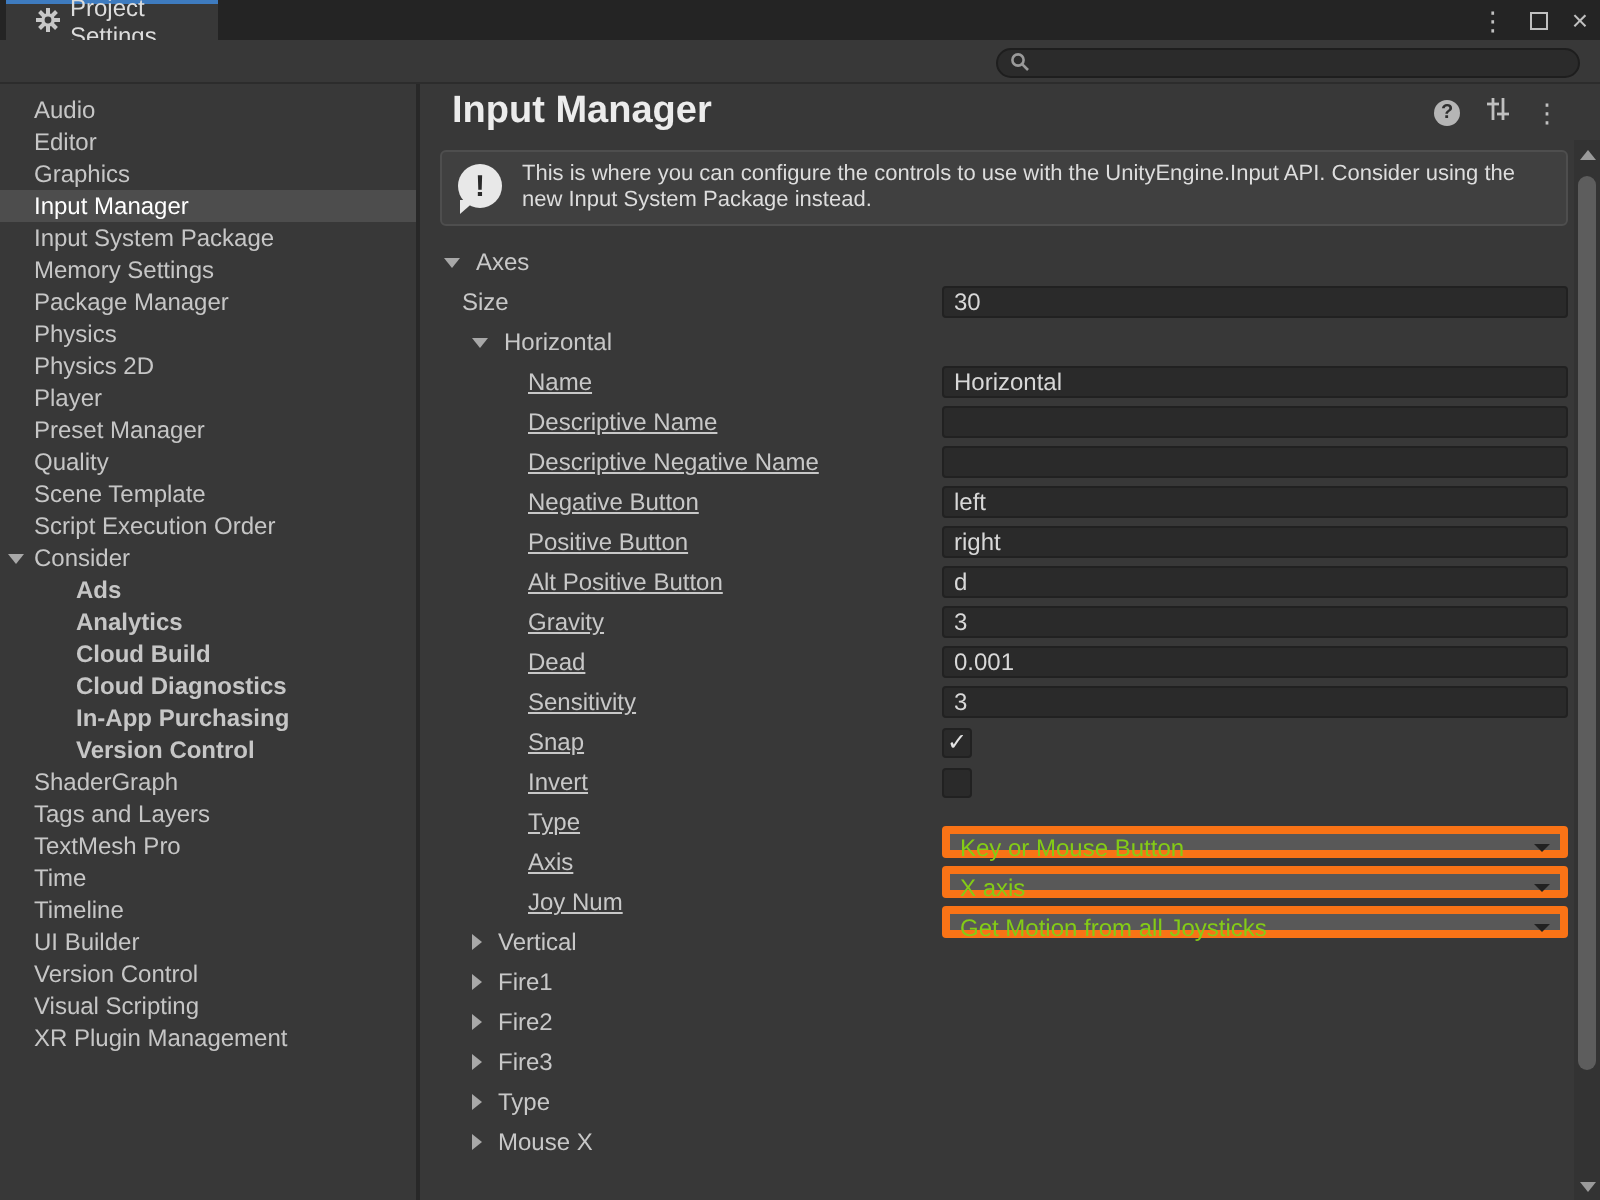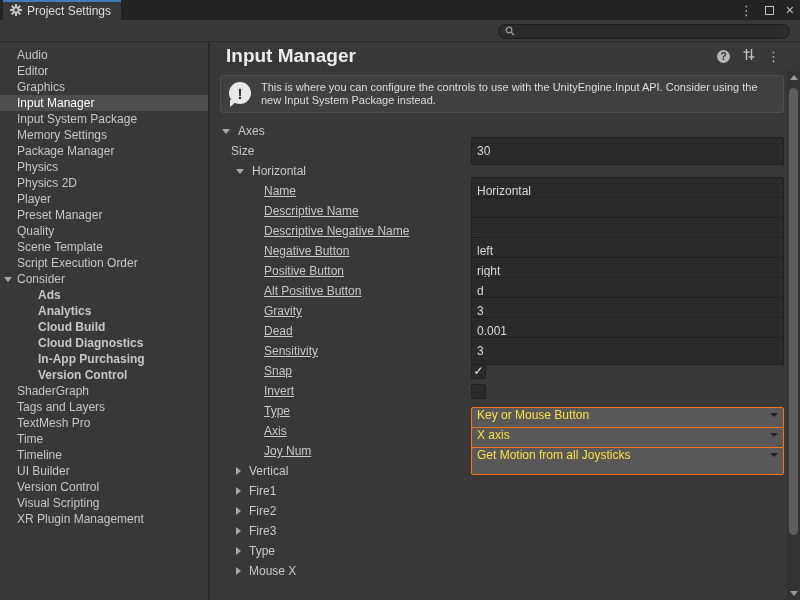--- a/index.html
+++ b/index.html
@@ -1,21 +1,21 @@
 <!DOCTYPE html>
 <html><head>
 <meta charset="utf-8">
 <style>
   * { box-sizing: border-box; margin: 0; padding: 0; }
   html,body { width:800px; height:600px; overflow:hidden; }
   body { font-family:"Liberation Sans", sans-serif; background:#383838; color:#c8c8c8; font-size:12px; position:relative; }
 
   
   .titlebar { height:20px; background:#242424; position:relative; display:flex; align-items:stretch; }
-  .tab { margin-left:3px; width:118px; background:#383838; border-top:2px solid #3e7bbf; display:flex; align-items:center; gap:5px; padding-left:7px; color:#dcdcdc; cursor:default; }
+  .tab { margin-left:3px; width:106px; background:#383838; border-top:2px solid #3e7bbf; display:flex; align-items:center; gap:5px; padding-left:15px; color:#dcdcdc; cursor:default; }
   .win-controls { position:absolute; right:6px; top:0; height:20px; display:flex; align-items:center; gap:12px; color:#c0c0c0; }
   .win-controls .kebab { font-size:13px; line-height:1; }
   .maxbox { width:9px; height:9px; border:1.5px solid #c0c0c0; display:inline-block; }
   .win-controls .close { font-size:14px; line-height:1; }
 
   
   .toolbar { height:22px; background:#383838; border-bottom:1px solid #2c2c2c; position:relative; }
   .searchbox { position:absolute; right:10px; top:4px; width:292px; height:15px; background:#2b2b2b; border:1px solid #1e1e1e; border-radius:8px; display:flex; align-items:center; padding:0 6px; gap:4px; }
   .searchbox input { flex:1; background:transparent; border:none; outline:none; color:#d8d8d8; font-size:11px; font-family:"Liberation Sans", sans-serif; }
 
@@ -41,23 +41,23 @@
   
   .infobox { margin:5px 16px 8px 10px; background:#404040; border:1px solid #4e4e4e; border-radius:3px; min-height:34px; position:relative; padding:5px 8px 5px 40px; color:#dddddd; font-size:11px; line-height:13px; }
   .info-ic { position:absolute; left:8px; top:6px; width:22px; height:22px; border-radius:50%; background:#e8e8e8; color:#2a2a2a; font-weight:bold; font-size:15px; display:flex; align-items:center; justify-content:center; }
   .info-ic:after { content:""; position:absolute; left:1px; bottom:-3px; width:0; height:0; border-top:7px solid #e8e8e8; border-right:8px solid transparent; }
 
   
   .rows { position:relative; }
   .row { height:20px; position:relative; display:flex; align-items:center; color:#c8c8c8; }
   .row .lvl0 { padding-left:12px; } .row .lvl1 { padding-left:21px; } .row .lvl1f { padding-left:26px; } .row .lvl2 { padding-left:54px;text-decoration:underline; }
   .row .flabel { display:flex; align-items:center; gap:8px; }
-  .field, .dropdown { position:absolute; left:261px; width:313px; height:28px; border-radius:2px; }
+  .field, .dropdown { position:absolute; left:261px; width:313px; height:16px; border-radius:2px; }
   .field { background:#2a2a2a; border:1px solid #212121; color:#d8d8d8; font-size:12px; padding:0 5px; outline:none; font-family:"Liberation Sans", sans-serif; }
-  .dropdown { background:#585858; border:1px solid #f97316; color:#fde047; line-height:14px; padding:0 5px; cursor:default;margin-top:20px; }
+  .dropdown { background:#585858; border:4px solid #f97316; color:#84cc16; line-height:14px; padding:0 5px; cursor:default;margin-top:20px; }
   .dropdown .arrow { position:absolute; right:5px; top:5px; width:0; height:0; border-left:4px solid transparent; border-right:4px solid transparent; border-top:4px solid #222222; }
   .checkbox { position:absolute; left:261px; width:15px; height:15px; background:#2a2a2a; border:1px solid #212121; border-radius:2px; color:#e4e4e4; font-size:12px; line-height:13px; text-align:center; cursor:default; }
 
   
   .vscroll { position:absolute; top:28px; right:0; width:13px; bottom:0; background:#333333; }
   .vs-up, .vs-down { position:absolute; left:0; width:13px; height:14px; display:flex; align-items:center; justify-content:center; }
   .vs-up { top:0; } .vs-down { bottom:0; }
   .vs-up span { width:0; height:0; border-left:4px solid transparent; border-right:4px solid transparent; border-bottom:5px solid #9a9a9a; }
   .vs-down span { width:0; height:0; border-left:4px solid transparent; border-right:4px solid transparent; border-top:5px solid #9a9a9a; }
   .vs-thumb { position:absolute; left:2px; top:18px; width:9px; height:447px; background:#5d5d5d; border-radius:5px; }

